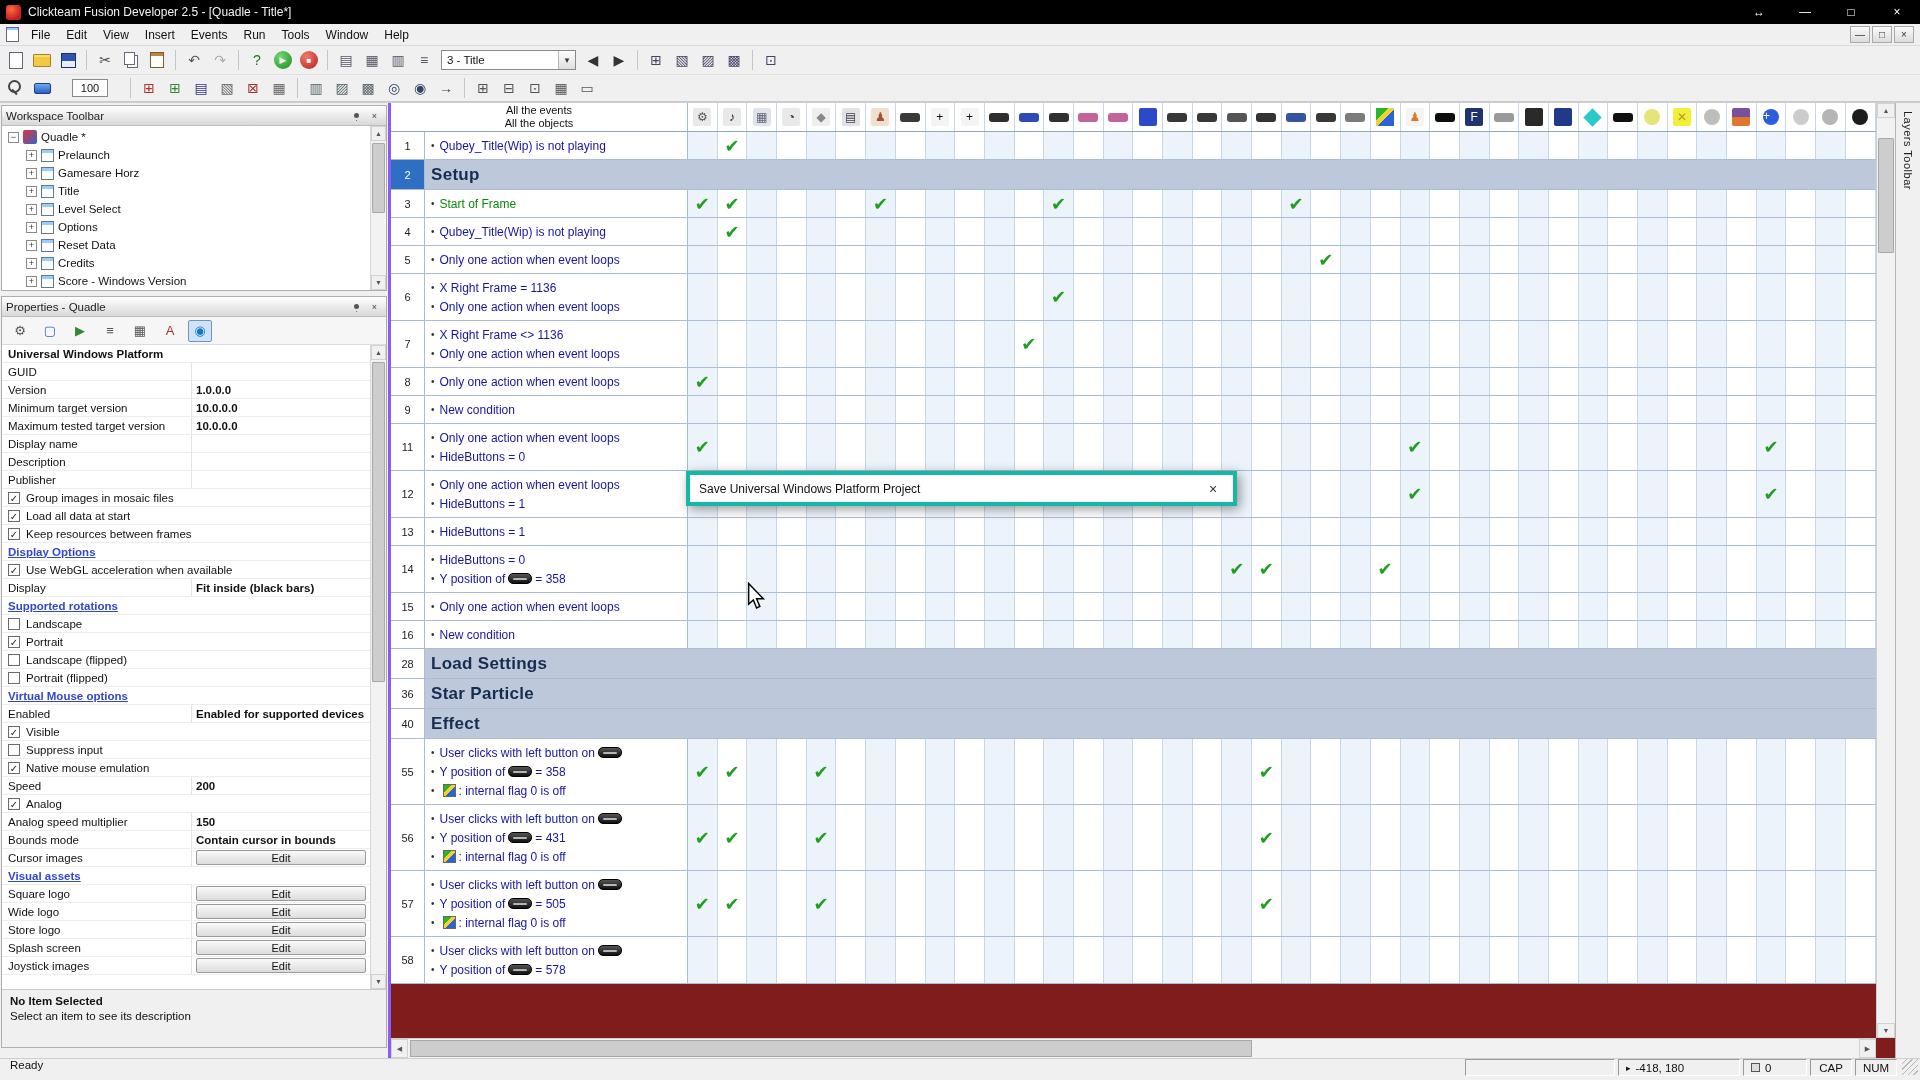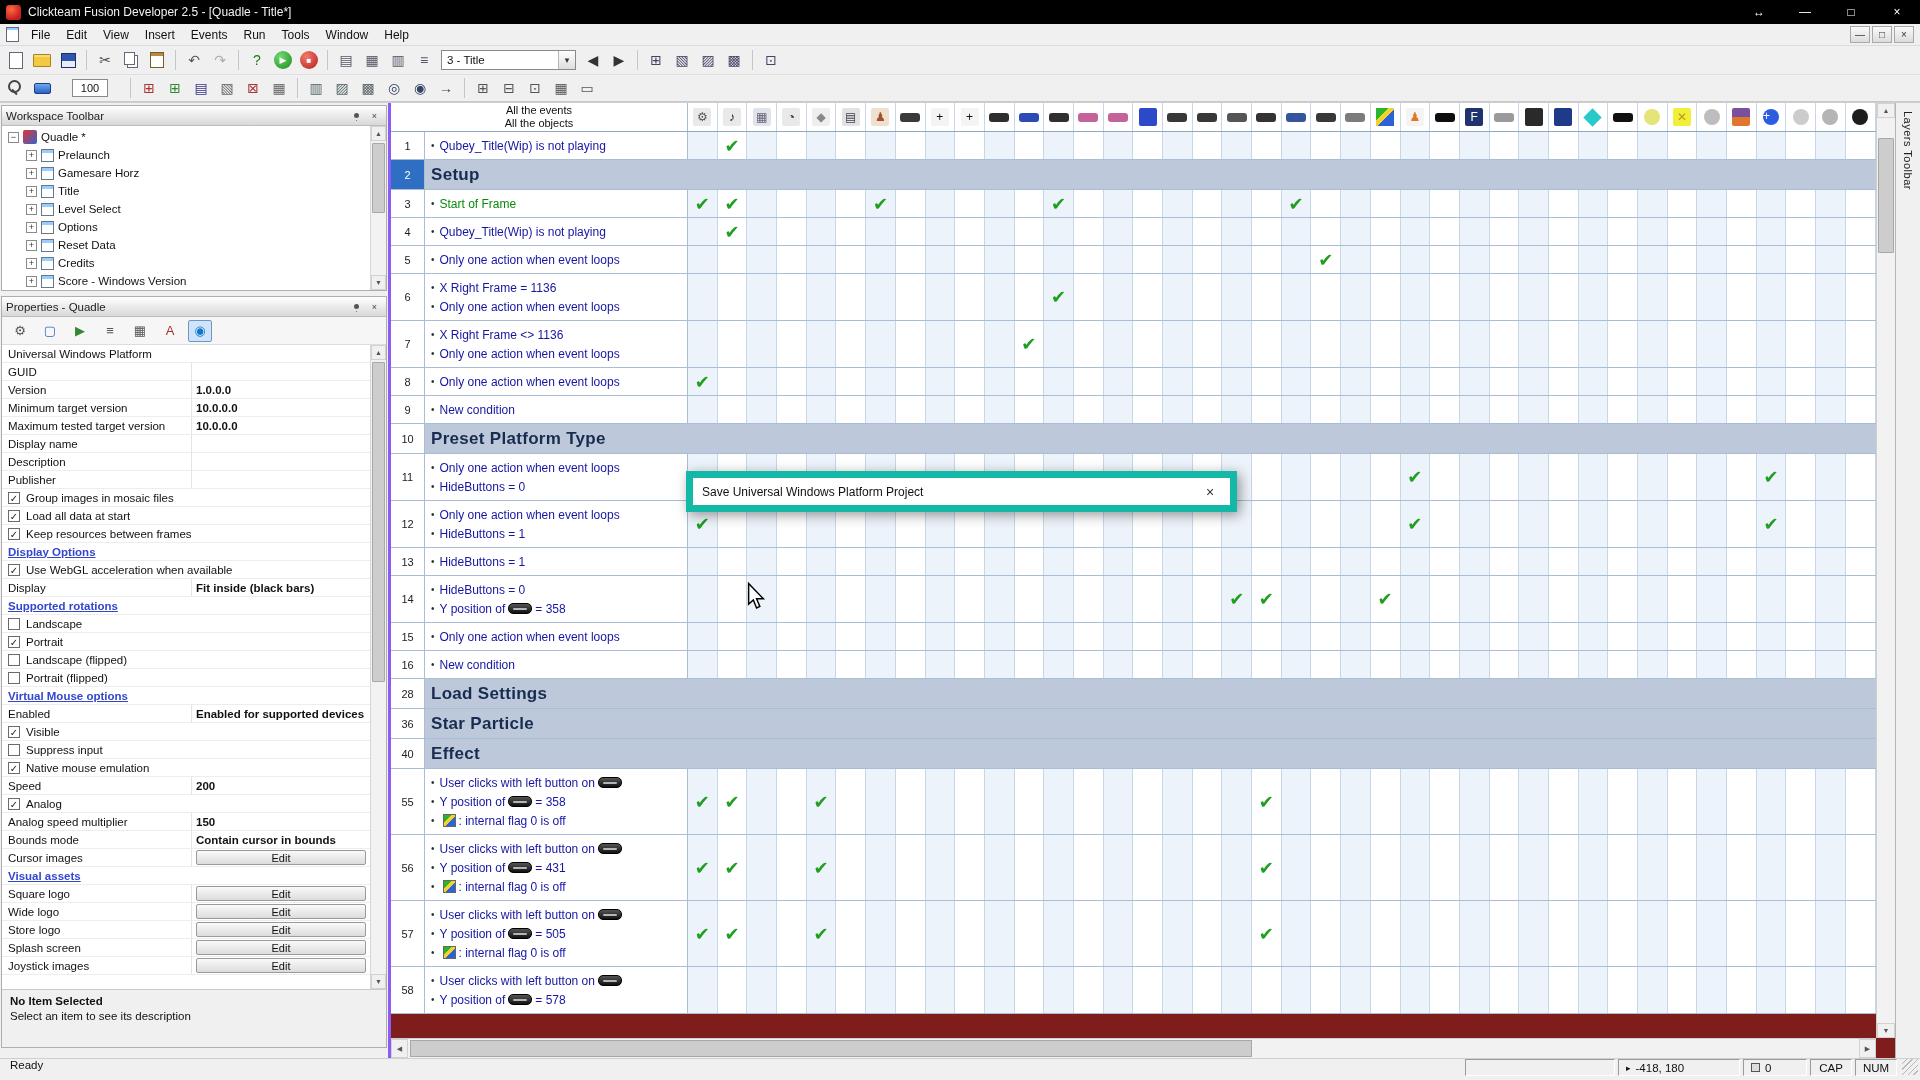--- a/index.html
+++ b/index.html
@@ -72,21 +72,21 @@
 
 
 .ptabs{height:28px;min-height:28px;display:flex;align-items:center;gap:6px;padding:0 6px;background:#f6f6f6;border-bottom:1px solid #ddd}
 .ptab{width:24px;height:22px;display:flex;align-items:center;justify-content:center;font-size:13px;border:1px solid transparent;border-radius:2px}
 .ptab.active{border:1px solid #6b96c6;background:#cfe4fb}
 .prop-grid-wrap{flex:1;position:relative;overflow:hidden;background:#fff}
 .prop-rows{margin-right:16px}
 .prow{display:flex;height:18px;align-items:center;border-bottom:1px solid #ededed;font-size:11.5px;overflow:hidden}
 .p-lab{width:190px;min-width:190px;padding-left:6px;border-right:1px solid #e3e3e3;white-space:nowrap;overflow:hidden;align-self:stretch;display:flex;align-items:center}
 .p-val{flex:1;padding:0 4px;font-weight:bold;white-space:nowrap;overflow:hidden}
-.p-hdr{font-weight:normal;padding-left:6px}
+.p-hdr{font-weight:bold;padding-left:6px}
 .p-link{color:#3347cc;text-decoration:underline;padding-left:6px;font-weight:bold}
 .cb{width:12px;min-width:12px;height:12px;border:1px solid #6a6a6a;background:#fff;margin:0 6px 0 6px;font-size:10px;line-height:11px;text-align:center;color:#222}
 .edit-btn{display:block;text-align:center;background:linear-gradient(#fafafa,#dcdcdc);border:1px solid #9a9a9a;font-weight:normal;height:15px;line-height:14px;border-radius:2px;font-size:11px}
 .prop-footer{height:58px;min-height:58px;background:#f0f0f0;border-top:1px solid #c9c9c9;padding:5px 8px;font-size:11.5px}
 .prop-footer .ft-title{font-weight:bold;margin-bottom:3px}
 
 
 .event-area{flex:1;position:relative;background:#7f1d1d;border-left:3px solid #8b5cf6;overflow:hidden}
 .grid-header{display:flex;height:29px;border-bottom:1px solid #8fa8c4;background:#fff}
 .head-left{width:297px;min-width:297px;border-right:1px solid #a9bdd4;display:flex;flex-direction:column;align-items:center;justify-content:center;font-size:11px;line-height:13px;color:#111}
@@ -129,21 +129,21 @@
 .sseg{height:17px;border:1px solid;border-color:#9a9a9a #ffffff #ffffff #9a9a9a;margin-right:3px;display:flex;align-items:center;padding:0 7px;gap:5px;white-space:nowrap}
 .sseg.pane{width:150px}
 .sseg.coords{width:122px}
 .sseg.count{width:64px}
 .sseg.key{width:42px;justify-content:center}
 .sic{font-size:9px;color:#111}
 .sq{width:9px;height:9px;border:1px solid #555;background:#ddd}
 .grip{width:16px;height:16px;margin:0 2px;background:repeating-linear-gradient(135deg,transparent 0 3px,#b8b8b8 3px 4px)}
 
 
-.dialog{position:absolute;left:686px;top:471px;width:551px;background:#f0f0f0;border:7px solid #14b8a6;box-shadow:3px 3px 12px rgba(0,0,0,.4);z-index:50}
+.dialog{position:absolute;left:686px;top:471px;width:551px;background:#f0f0f0;border:4px solid #14b8a6;box-shadow:3px 3px 12px rgba(0,0,0,.4);z-index:50}
 .dlg-title{height:27px;background:#fff;display:flex;align-items:center;padding-left:9px;font-size:12px}
 .dlg-close{width:40px;height:27px;margin-left:auto;display:flex;align-items:center;justify-content:center;font-size:14px;color:#333}
 .dlg-body{padding:9px 12px 12px}
 .dlg-row{display:flex;align-items:center;margin-bottom:9px}
 .dlg-lab{width:98px;min-width:98px;font-size:12px}
 .dlg-input{height:22px;border:1px solid #7a7a7a;background:#fff;font-size:12px;padding:2px 5px;font-family:"Liberation Sans","DejaVu Sans",sans-serif}
 .dlg-input.name{width:424px}
 .dlg-input.path{width:331px;border:1px solid #3c79c8;outline:1px solid #9cc2ec}
 .browse{width:74px;height:22px;margin-left:auto;background:linear-gradient(#f8f8f8,#dddddd);border:1px solid #8a8a8a;font-size:12px;display:flex;align-items:center;justify-content:center}
 .dlg-btnrow{display:flex;margin-top:6px}
@@ -1039,24 +1039,20 @@
           <div class="check-cell"></div>
           <div class="check-cell alt"></div>
           <div class="check-cell"></div>
           <div class="check-cell alt"></div>
           <div class="check-cell"></div>
           <div class="check-cell alt"></div>
           <div class="check-cell"></div>
           <div class="check-cell alt"></div>
           <div class="check-cell"></div>
         </div>
-        <div class="erow grp">
-          <div class="num-cell">10</div>
-          <div class="group-cell">Preset Platform Type</div>
-        </div>
         <div class="erow">
           <div class="num-cell">11</div>
           <div class="text-cell">
             <div class="cline">
               <span class="bullet">•</span>
               <span>Only one action when event loops</span>
             </div>
             <div class="cline">
               <span class="bullet">•</span>
               <span>HideButtons = 0</span>

